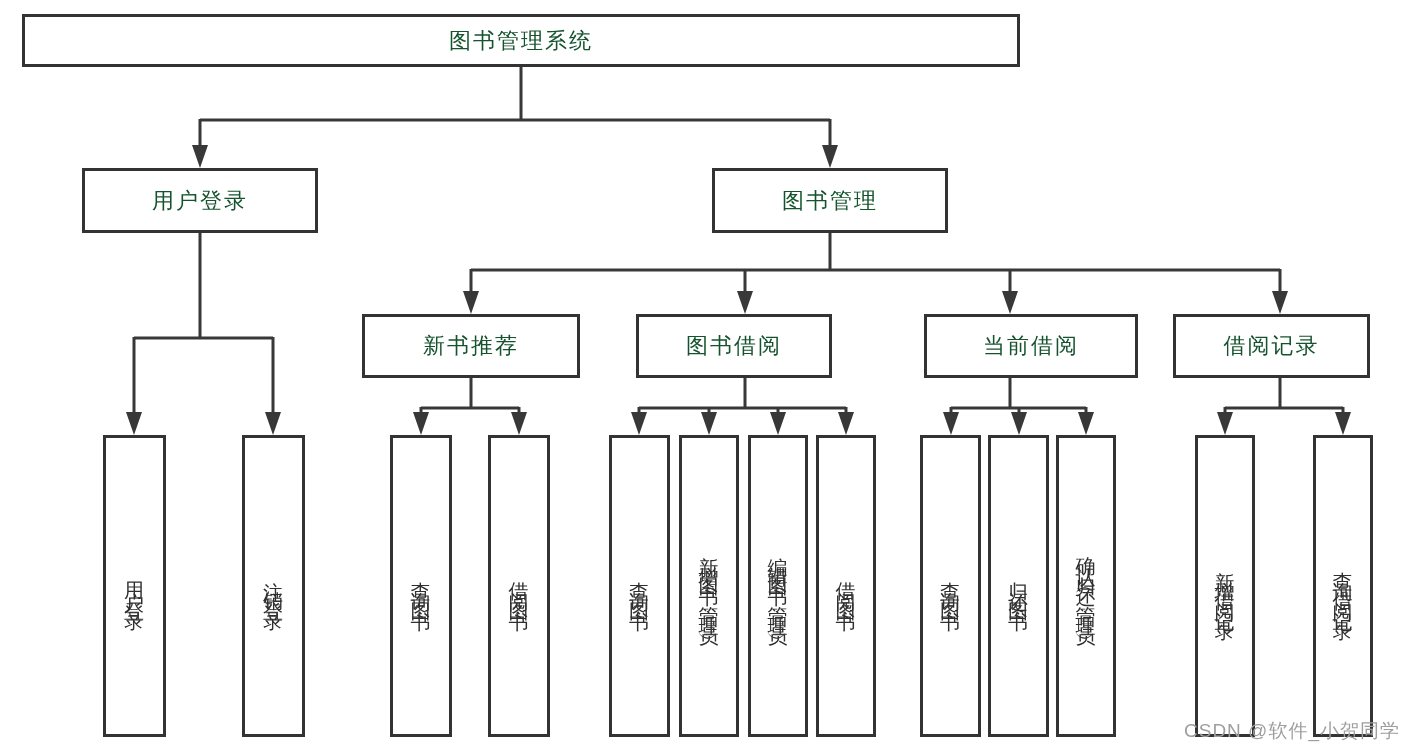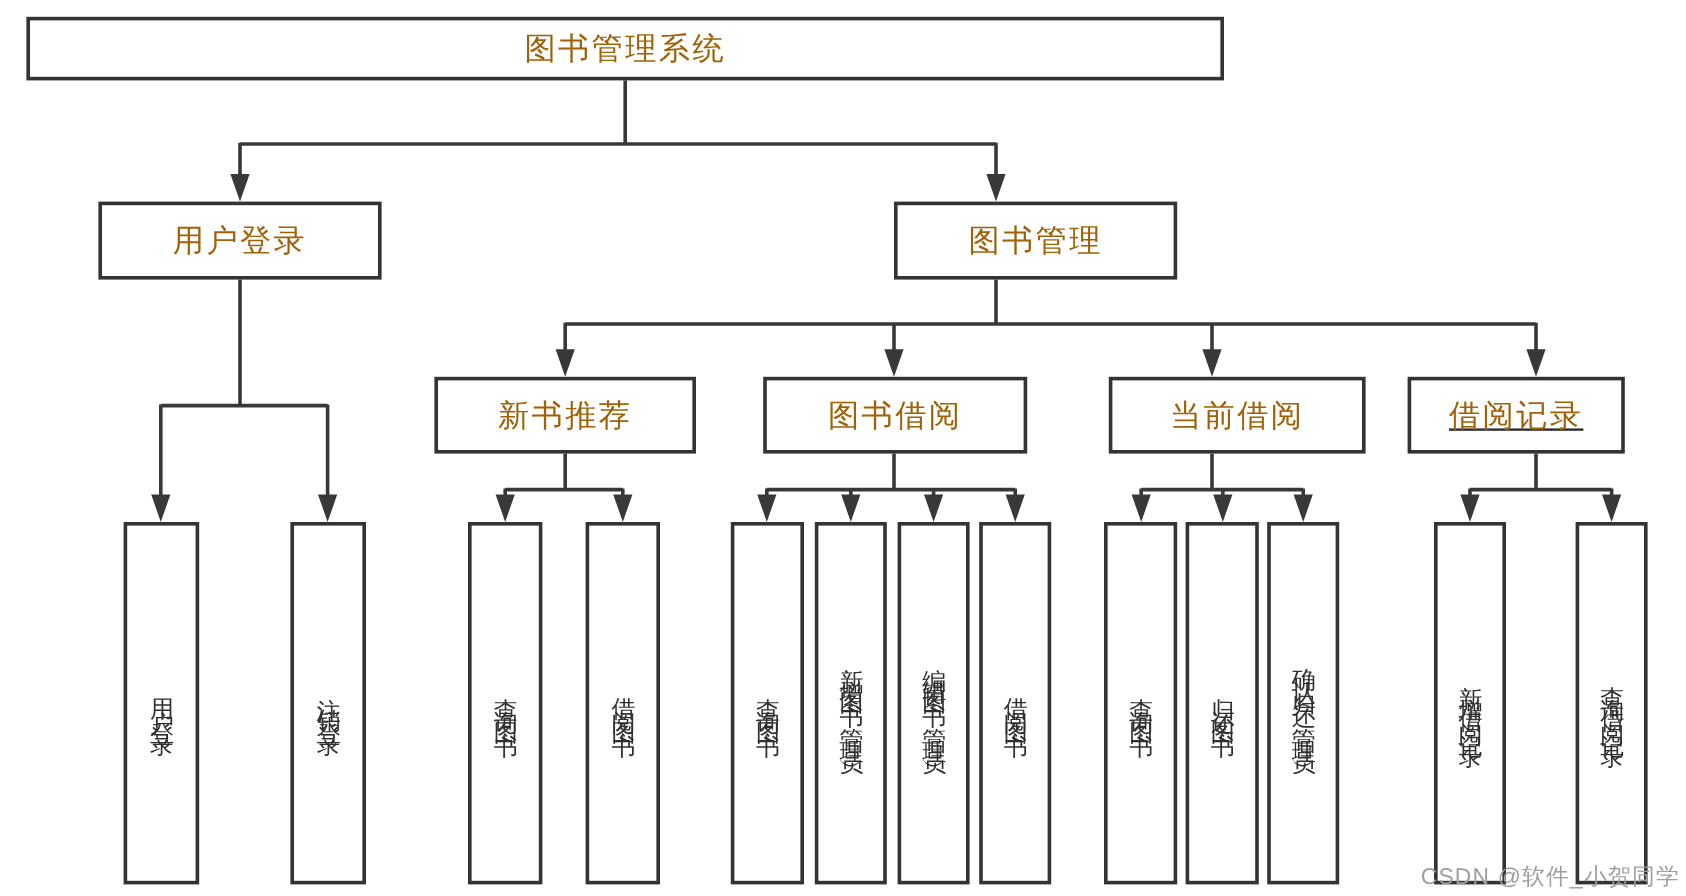--- a/index.html
+++ b/index.html
@@ -35,23 +35,23 @@
   .box {
     position: absolute;
     box-sizing: border-box;
     border: 3px solid #333333;
     background: #ffffff;
     display: flex;
     align-items: center;
     justify-content: center;
   }
   .h-label {
-    font-size: 26px;
+    font-size: 22px;
     letter-spacing: 2px;
-    color: #a16207;
+    color: #14532d;
     white-space: nowrap;
   }
   .v-label {
     writing-mode: vertical-lr;
     text-orientation: mixed;
     font-size: 20px;
     letter-spacing: 10px;
     color: #2f2f2f;
     line-height: 1;
   }
@@ -129,34 +129,34 @@
       M1335 412 H1351 L1343 435 Z"></path>
   </svg>
 
   <div class="box" style="left:22px; top:14px; width:998px; height:53px;">
     <span class="h-label">图书管理系统</span>
   </div>
 
   <div class="box" style="left:82px; top:168px; width:236px; height:65px;">
     <span class="h-label">用户登录</span>
   </div>
-  <div class="box" style="left:712px; top:168px; width:236px; height:65px;margin-left:33px;">
+  <div class="box" style="left:712px; top:168px; width:236px; height:65px;">
     <span class="h-label">图书管理</span>
   </div>
 
   <div class="box" style="left:362px; top:314px; width:218px; height:64px;">
     <span class="h-label">新书推荐</span>
   </div>
-  <div class="box" style="left:636px; top:314px; width:220px; height:64px;">
+  <div class="box" style="left:636px; top:314px; width:196px; height:64px;">
     <span class="h-label">图书借阅</span>
   </div>
   <div class="box" style="left:924px; top:314px; width:214px; height:64px;">
     <span class="h-label">当前借阅</span>
   </div>
-  <div class="box" style="left:1173px; top:314px; width:181px; height:64px;text-decoration:underline;">
+  <div class="box" style="left:1173px; top:314px; width:197px; height:64px;">
     <span class="h-label">借阅记录</span>
   </div>
 
   <div class="box" style="left:103px; top:435px; width:63px; height:302px;">
     <span class="v-label">用户登录</span>
   </div>
   <div class="box" style="left:242px; top:435px; width:63px; height:302px;">
     <span class="v-label">注销登录</span>
   </div>
 

